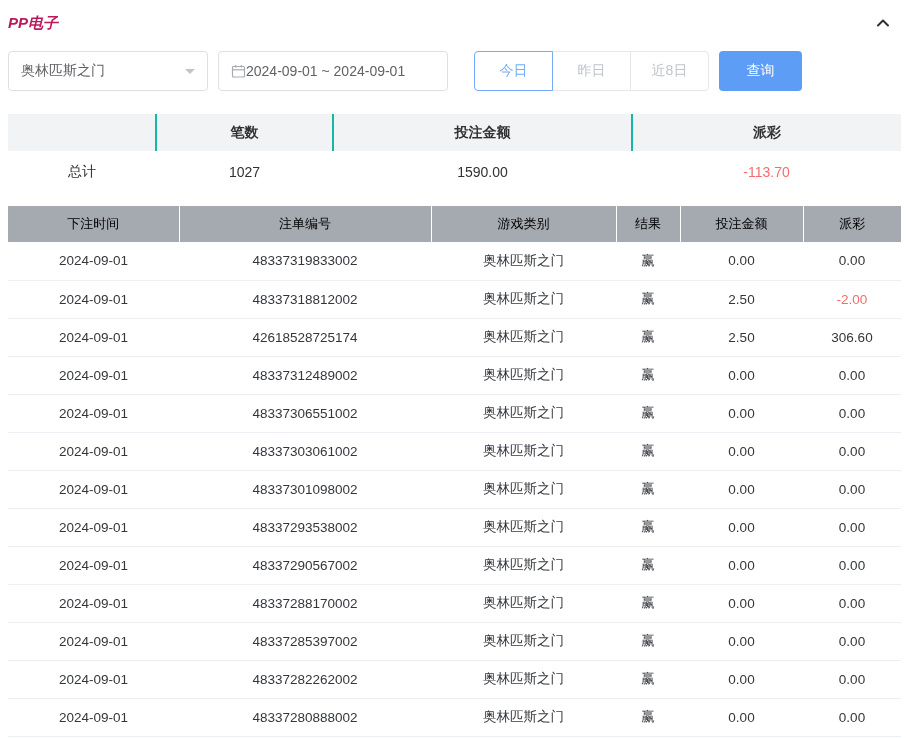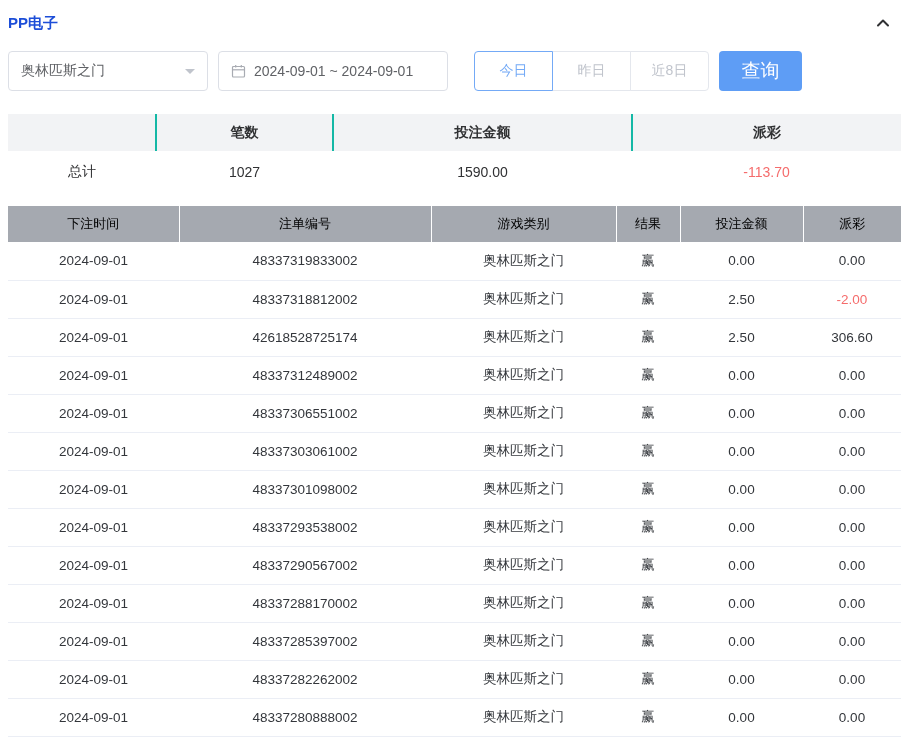--- a/index.html
+++ b/index.html
@@ -6,51 +6,51 @@
   html, body { background: #fff; }
   body {
     width: 909px; height: 738px; overflow: hidden;
     font-family: "Liberation Sans", "DejaVu Sans", sans-serif;
     color: #303133;
   }
   .page { padding: 12px 8px 0 8px; }
 
   
   .panel-header { display: flex; justify-content: space-between; align-items: center; height: 22px; }
-  .panel-title { font-size: 15px; font-weight: 700; color: #1d4ed8; }
+  .panel-title { font-size: 15px; font-weight: 700; color: #be185d; font-style: italic; }
   .collapse-icon { display: inline-flex; align-items: center; cursor: pointer; padding-right: 10px; }
 
   
   .filters { display: flex; align-items: center; margin-top: 17px; gap: 10px; }
   .select {
     width: 200px; height: 40px; border: 1px solid #dcdfe6; border-radius: 4px;
     display: flex; align-items: center; justify-content: space-between;
     padding: 0 12px; font-size: 14px; color: #606266; cursor: pointer; background: #fff;
   }
   .caret-down {
     width: 0; height: 0; border: 5px solid transparent; border-top-color: #c0c4cc;
     margin-top: 5px;
   }
   .date-picker {
     width: 230px; height: 40px; border: 1px solid #dcdfe6; border-radius: 4px;
-    display: flex; align-items: center; gap: 8px;
+    display: flex; align-items: center; 
     padding: 0 12px; font-size: 14px; color: #606266; cursor: pointer; background: #fff;
   }
   .btn-group { display: flex; }
   .btn-group button {
     width: 79px; height: 40px; background: #fff; border: 1px solid #e4e7ed;
     color: #c0c4cc; font-size: 14px; cursor: pointer; margin-left: -1px;
     font-family: inherit;
   }
   .btn-group button:first-child { border-radius: 4px 0 0 4px; margin-left: 16px; }
   .btn-group button:last-child { border-radius: 0 4px 4px 0; }
   .btn-group button.active { border-color: #74aaf6; color: #74aaf6; position: relative; z-index: 1; }
   .search-btn {
     width: 83px; height: 40px; background: #5e9df5; color: #fff; border: none;
-    border-radius: 4px; font-size: 19px; cursor: pointer; font-family: inherit;
+    border-radius: 4px; font-size: 14px; cursor: pointer; font-family: inherit;
   }
 
   
   table { border-collapse: collapse; width: 100%; table-layout: fixed; }
   .summary { margin-top: 23px; font-size: 14px; }
   .summary th {
     background: #f2f3f5; height: 37px; font-weight: 600; color: #303133;
     text-align: center; font-size: 14px;
   }
   .summary th + th { border-left: 2px solid #14b8a6; }

